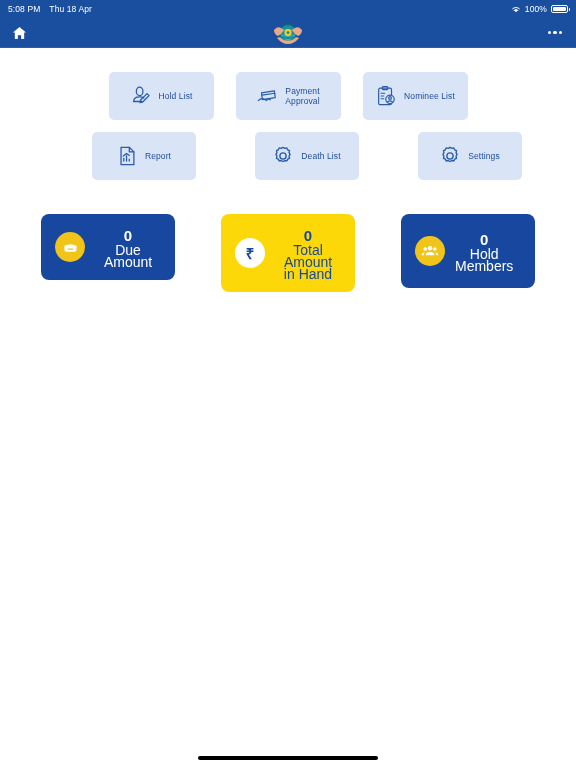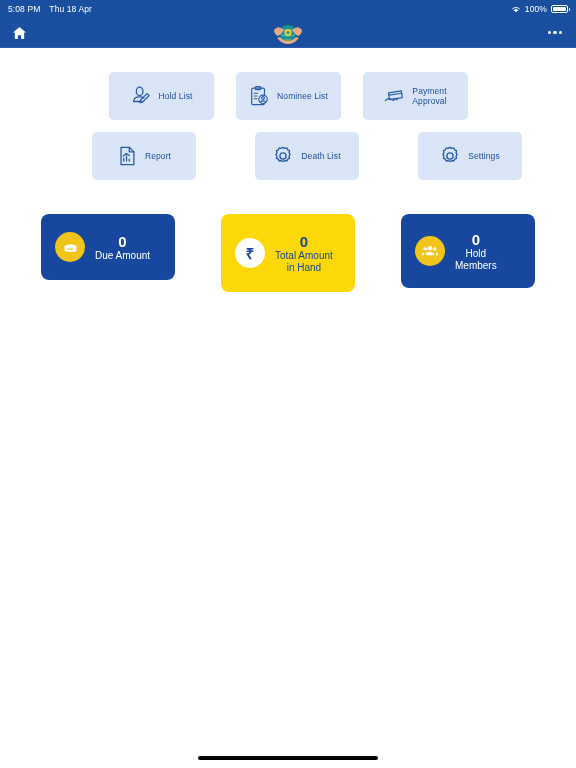--- a/index.html
+++ b/index.html
@@ -127,21 +127,21 @@
   .card.c-blue2 { background: #17479e; width: 134px; height: 74px; }
   .card-ico {
     width: 30px; height: 30px; border-radius: 50%;
     display: flex; align-items: center; justify-content: center;
     flex: 0 0 30px;
   }
   .ico-yellow { background: #f0c419; }
   .ico-white { background: #ffffff; }
   .card-text { display: flex; flex-direction: column; }
   .card-value { font-size: 15px; font-weight: bold; line-height: 17px; }
-  .card-caption { font-size: 10px; line-height: 12px; white-space: pre-line; }
+  .card-caption { font-size: 14px; line-height: 12px; white-space: pre-line; }
   .c-blue .card-value, .c-blue2 .card-value { color: #ffffff; }
   .c-blue .card-caption, .c-blue2 .card-caption { color: #ffffff; }
   .c-yellow .card-value { color: #17479e; }
   .c-yellow .card-caption { color: #17479e; }
   .rupee { color: #17479e; font-size: 15px; font-weight: bold; line-height: 15px; }
 
   
   .home-indicator {
     position: absolute;
     left: 50%; bottom: 8px;
@@ -216,42 +216,42 @@
             <path d="M18.6 9.4 l2.2 2.2 -7 7 -2.8 .6 .6 -2.8 Z"></path>
           </svg>
         </span>
         <span class="tile-label">Hold List</span>
       </div>
 
 
       <div class="tile">
         <span class="tile-ico">
           <svg width="22" height="22" viewBox="0 0 24 24" fill="none" stroke="#2a5caa" stroke-width="1.3" stroke-linecap="round" stroke-linejoin="round">
+            <path d="M6 8.5 L20 6.4 l1 7.4 -14 2.1 Z"></path>
+            <path d="M6.4 11 L20.6 9"></path>
+            <path d="M2.5 17 q3 -3 6 -1.6 l3.4 1.6"></path>
+            <path d="M12 15.6 q2.4 -1.2 3.6 .6" fill="#2a5caa"></path>
+          </svg>
+        </span>
+        <span class="tile-label two-line">Payment
+Approval</span>
+      </div>
+
+      <div class="tile">
+        <span class="tile-ico">
+          <svg width="22" height="22" viewBox="0 0 24 24" fill="none" stroke="#2a5caa" stroke-width="1.3" stroke-linecap="round" stroke-linejoin="round">
             <rect x="4" y="3.5" width="14" height="18" rx="1.6"></rect>
             <rect x="8" y="1.8" width="6" height="3.2" rx="1"></rect>
             <path d="M6.6 9 h4 M6.6 12 h3 M6.6 15 h3"></path>
             <circle cx="16.4" cy="15.6" r="4.6" fill="#d9e5f7"></circle>
             <circle cx="16.4" cy="14.2" r="1.5"></circle>
             <path d="M13.8 18.6 q2.6 -2.4 5.2 0"></path>
           </svg>
         </span>
         <span class="tile-label">Nominee List</span>
-      </div>
-
-      <div class="tile">
-        <span class="tile-ico">
-          <svg width="22" height="22" viewBox="0 0 24 24" fill="none" stroke="#2a5caa" stroke-width="1.3" stroke-linecap="round" stroke-linejoin="round">
-            <path d="M6 8.5 L20 6.4 l1 7.4 -14 2.1 Z"></path>
-            <path d="M6.4 11 L20.6 9"></path>
-            <path d="M2.5 17 q3 -3 6 -1.6 l3.4 1.6"></path>
-            <path d="M12 15.6 q2.4 -1.2 3.6 .6" fill="#2a5caa"></path>
-          </svg>
-        </span>
-        <span class="tile-label two-line">Payment
-Approval</span>
       </div>
 
     </div>
 
     <div class="menu-row row2">
 
       <div class="tile">
         <span class="tile-ico">
           <svg width="22" height="22" viewBox="0 0 24 24" fill="none" stroke="#2a5caa" stroke-width="1.4" stroke-linecap="round" stroke-linejoin="round">
             <path d="M5.5 2.5 h9 l5 5 v14 h-14 Z"></path>

